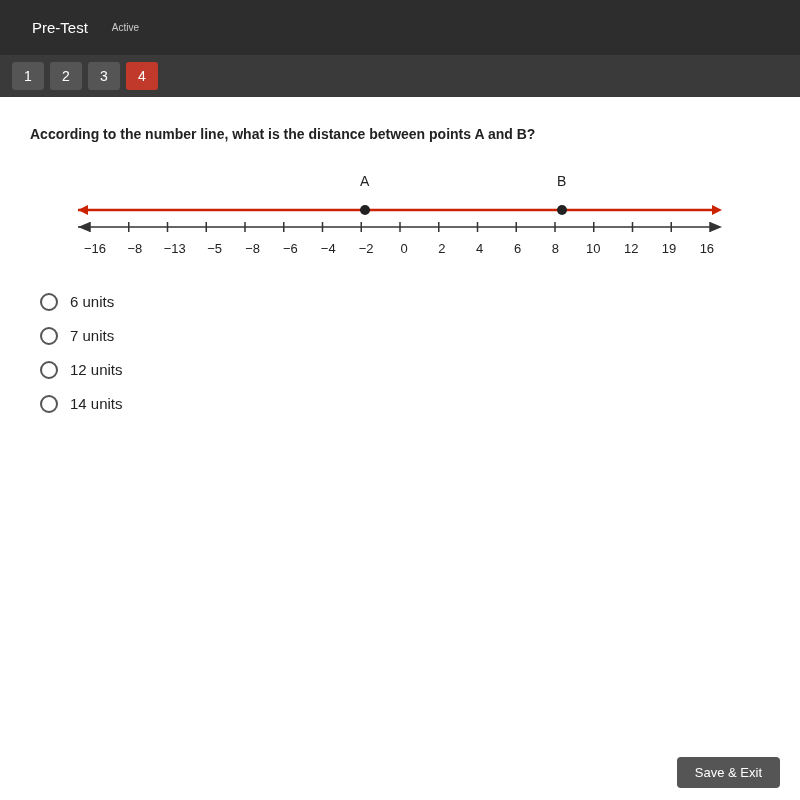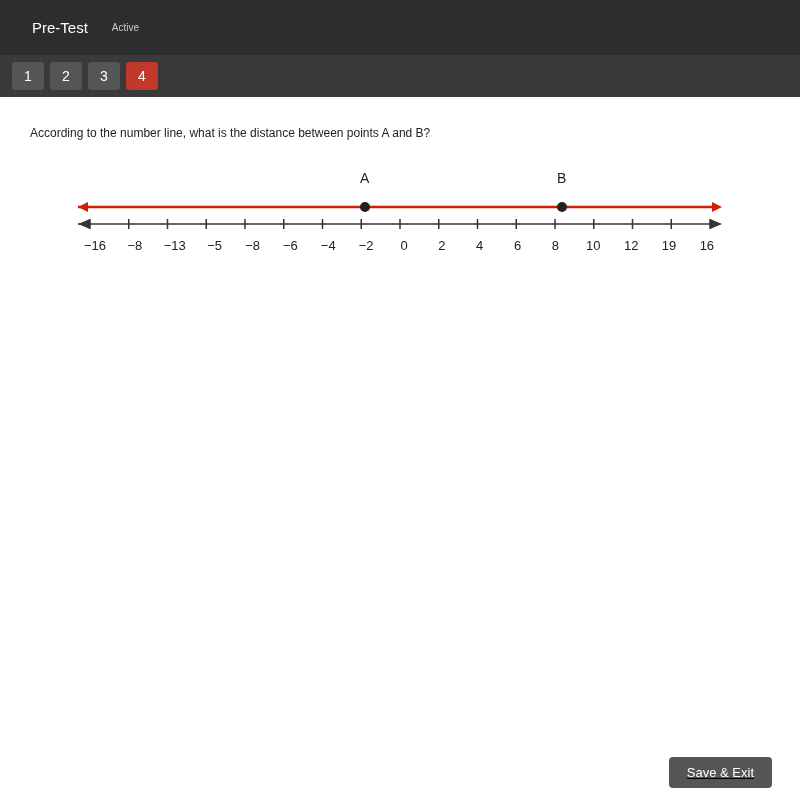--- a/index.html
+++ b/index.html
@@ -63,24 +63,25 @@
 
     
     .content-area {
       background: #ffffff;
       margin: 0;
       padding: 28px 30px 30px 30px;
       min-height: calc(800px - 97px);
     }
 
     .question-text {
-      font-size: 12px;
+      font-size: 14px;
       color: #222222;
       margin-bottom: 28px;
       line-height: 1.4;
+      font-weight: bold;
     }
 
     
     .number-line-container {
       position: relative;
       margin: 0 auto 30px auto;
       width: 660px;
       height: 90px;
     }
 
@@ -182,25 +183,24 @@
 
     .choice-label {
       font-size: 15px;
       color: #222222;
     }
 
     
     .bottom-bar {
       position: absolute;
       bottom: 0;
-      right: 8px;
+      right: 0;
       padding: 12px 20px;
       display: flex;
       gap: 10px;
-      text-decoration: underline;
     }
 
     .btn-save-exit {
       background: #555;
       color: #fff;
       border: none;
       padding: 8px 18px;
       font-size: 13px;
       border-radius: 4px;
       cursor: pointer;
@@ -290,18 +290,36 @@
       <span class="num-label">4</span>
       <span class="num-label">6</span>
       <span class="num-label">8</span>
       <span class="num-label">10</span>
       <span class="num-label">12</span>
       <span class="num-label">19</span>
       <span class="num-label">16</span>
     </div>
   </div>
 
+  <div class="answer-choices">
+    <div class="choice-item">
+      <div class="radio-circle"></div>
+      <span class="choice-label">6 units</span>
+    </div>
+    <div class="choice-item">
+      <div class="radio-circle"></div>
+      <span class="choice-label">7 units</span>
+    </div>
+    <div class="choice-item">
+      <div class="radio-circle"></div>
+      <span class="choice-label">12 units</span>
+    </div>
+    <div class="choice-item">
+      <div class="radio-circle"></div>
+      <span class="choice-label">14 units</span>
+    </div>
+  </div>
 
 </div>
 
 <div class="bottom-bar">
   <button class="btn-save-exit">Save &amp; Exit</button>
 </div>
 
 </body></html>

